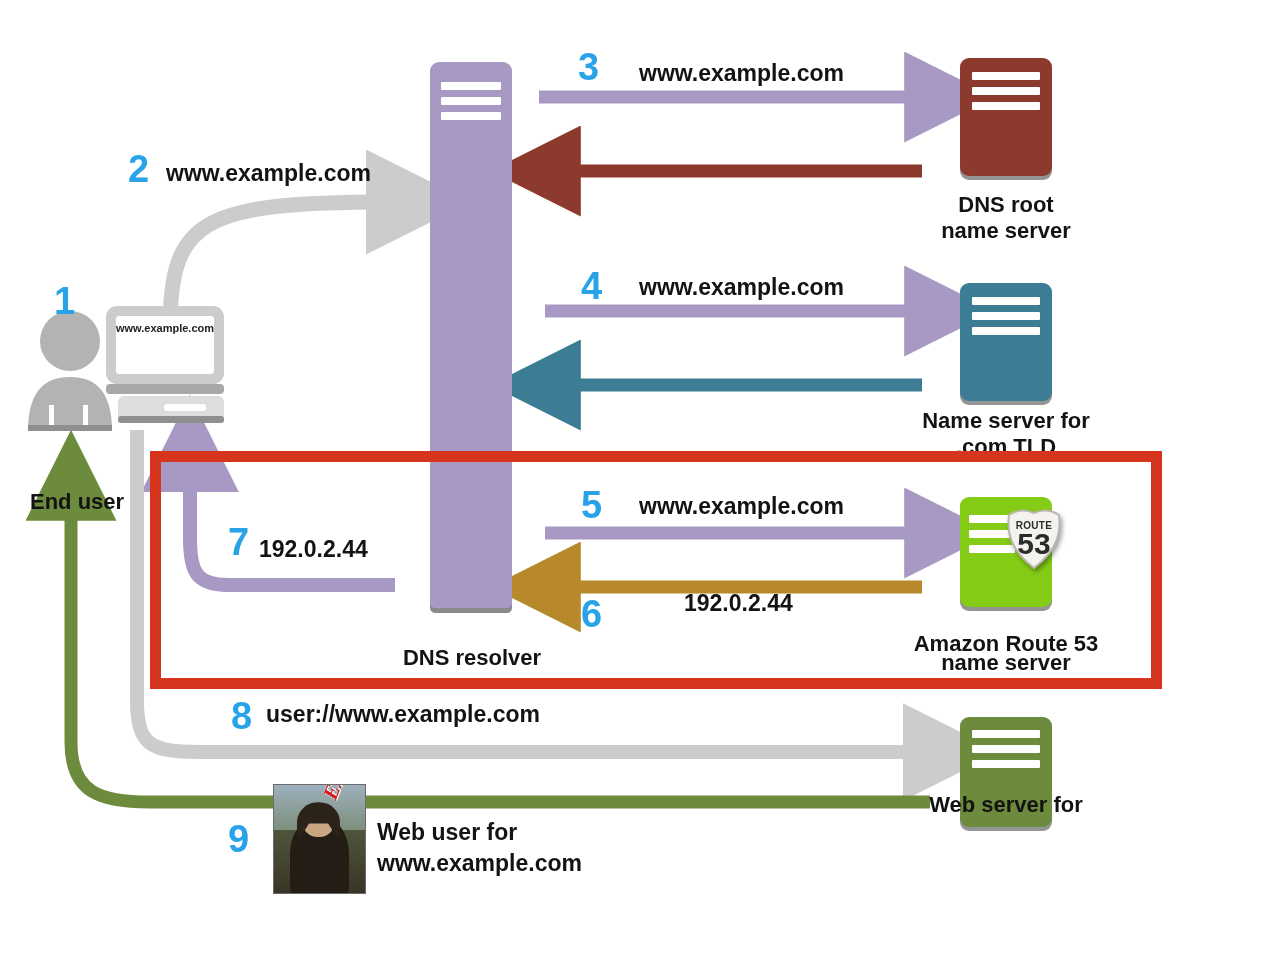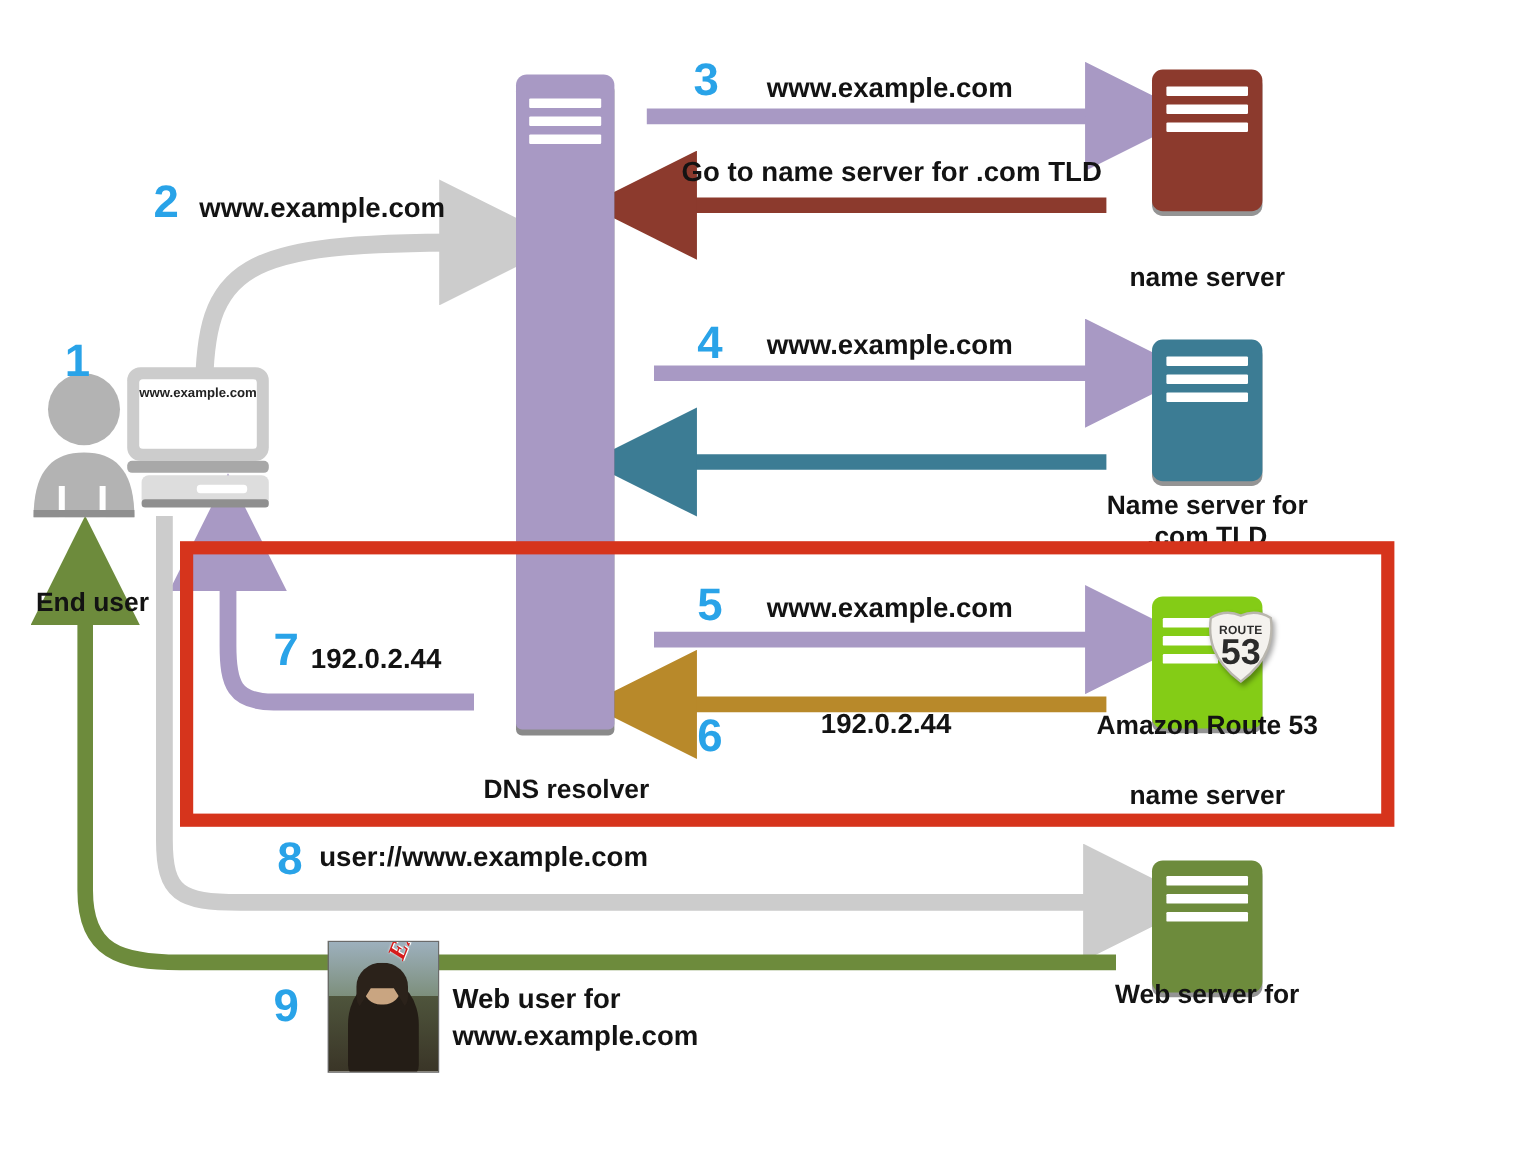--- a/index.html
+++ b/index.html
@@ -212,20 +212,21 @@
   </div>
   <div class="abs node-label" style="left:372px; top:645px; width:200px;">DNS resolver</div>
 
   <div class="abs server" id="root-server-box">
     <div class="bars">
         <i></i>
         <i></i>
         <i></i>
       </div>
   </div>
+  <div class="abs node-label" style="left:906px; top:192px; width:200px;">DNS root</div>
   <div class="abs node-label" style="left:906px; top:218px; width:200px;">name server</div>
 
   <div class="abs server" id="tld-server-box">
     <div class="bars">
         <i></i>
         <i></i>
         <i></i>
       </div>
   </div>
   <div class="abs node-label" style="left:906px; top:408px; width:200px;">Name server for</div>
@@ -238,31 +239,31 @@
         <i></i>
       </div>
     <div id="route53-shield">
       <svg viewBox="0 0 62 64" width="62" height="64" aria-hidden="true">
         <path d="M6,8 C14,3 22,2 31,6 C40,2 48,3 56,8 C58,24 56,42 31,61 C6,42 4,24 6,8 Z" fill="#f4f2ee" stroke="#b9b6ae" stroke-width="2"></path>
       </svg>
       <div class="sh-txt-top">ROUTE</div>
       <div class="sh-txt-num">53</div>
     </div>
   </div>
-  <div class="abs node-label" style="left:856px; top:592px; width:300px;">Amazon Route 53</div>
+  <div class="abs node-label" style="left:856px; top:631px; width:300px;">Amazon Route 53</div>
   <div class="abs node-label" style="left:856px; top:650px; width:300px;">name server</div>
 
   <div class="abs server" id="web-server-box">
     <div class="bars">
         <i></i>
         <i></i>
         <i></i>
       </div>
   </div>
-  <div class="abs node-label" style="left:856px; top:816px; width:300px;">Web server for</div>
+  <div class="abs node-label" style="left:856px; top:792px; width:300px;">Web server for</div>
 
   <div class="abs" id="end-user-person">
     <svg viewBox="0 0 90 130" width="90" height="130" aria-hidden="true">
       <circle cx="45" cy="36" r="30" fill="#b3b3b3"></circle>
       <path d="M3,126 C3,88 18,72 45,72 C72,72 87,88 87,126 Z" fill="#b3b3b3"></path>
       <rect x="24" y="100" width="5" height="26" fill="#ffffff"></rect>
       <rect x="58" y="100" width="5" height="26" fill="#ffffff"></rect>
       <rect x="3" y="120" width="84" height="6" fill="#8f8f8f"></rect>
     </svg>
   </div>
@@ -280,21 +281,20 @@
   </div>
 
   <div class="abs step-num" style="left:54px; top:282px;">1</div>
   <div class="abs node-label" style="left:30px; top:462px; width:180px; text-align:left;margin-top:27px;">End user</div>
 
   <div class="abs step-num" style="left:128px; top:150px;">2</div>
   <div class="abs msg-label" style="left:166px; top:161px;">www.example.com</div>
 
   <div class="abs step-num" style="left:578px; top:48px;">3</div>
   <div class="abs msg-label" style="left:639px; top:61px;">www.example.com</div>
-  <div class="abs msg-label" style="left:568px; top:131px;">Go to name server for .com TLD</div>
 
   <div class="abs step-num" style="left:581px; top:267px;">4</div>
   <div class="abs msg-label" style="left:639px; top:275px;">www.example.com</div>
 
   <div class="abs step-num" style="left:581px; top:486px;">5</div>
   <div class="abs msg-label" style="left:639px; top:494px;">www.example.com</div>
 
   <div class="abs step-num" style="left:581px; top:595px;">6</div>
   <div class="abs msg-label" style="left:684px; top:591px;">192.0.2.44</div>
 

